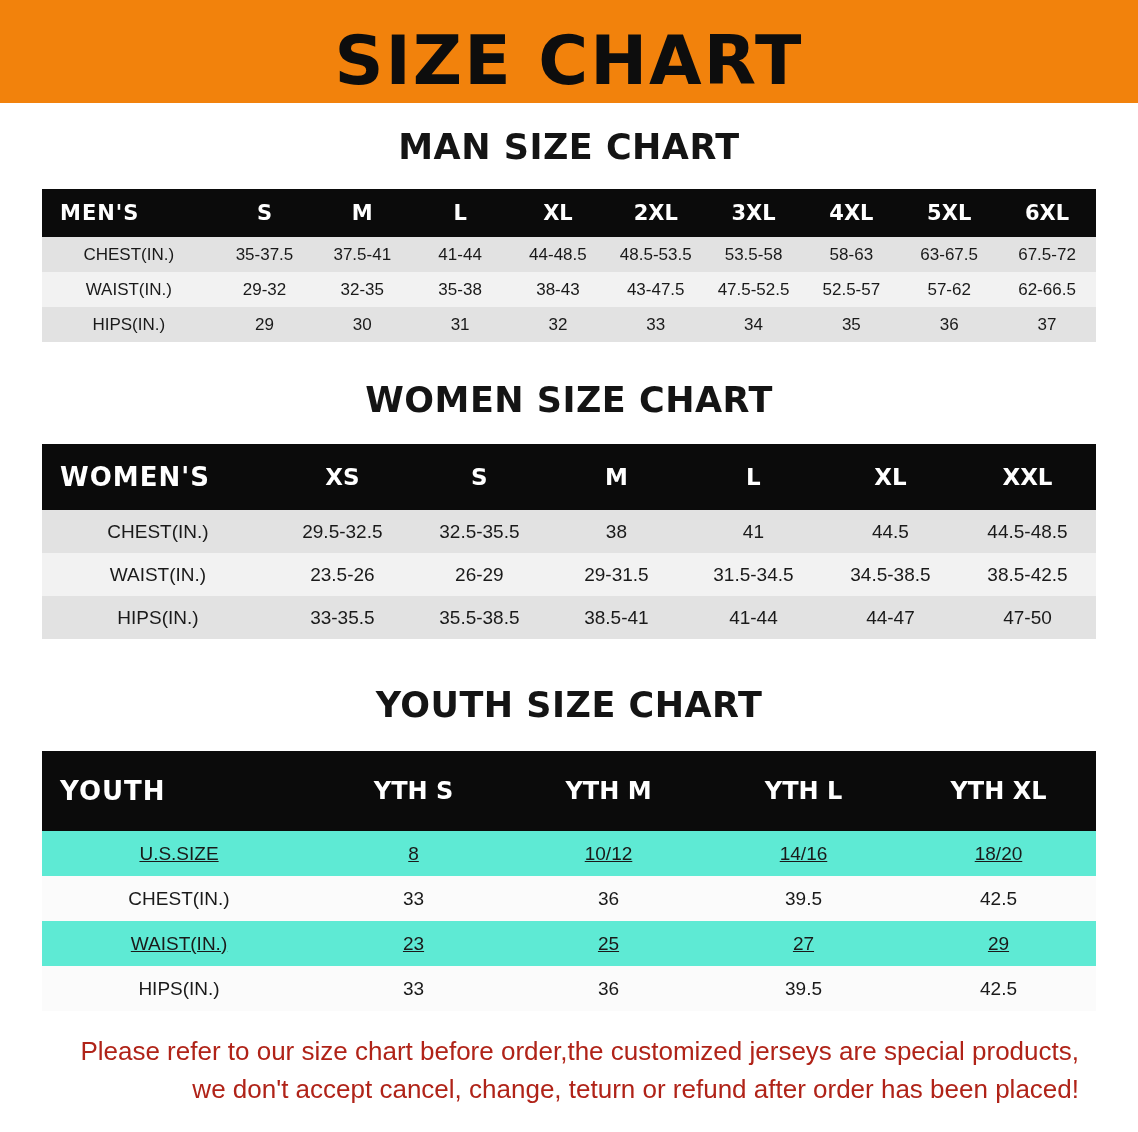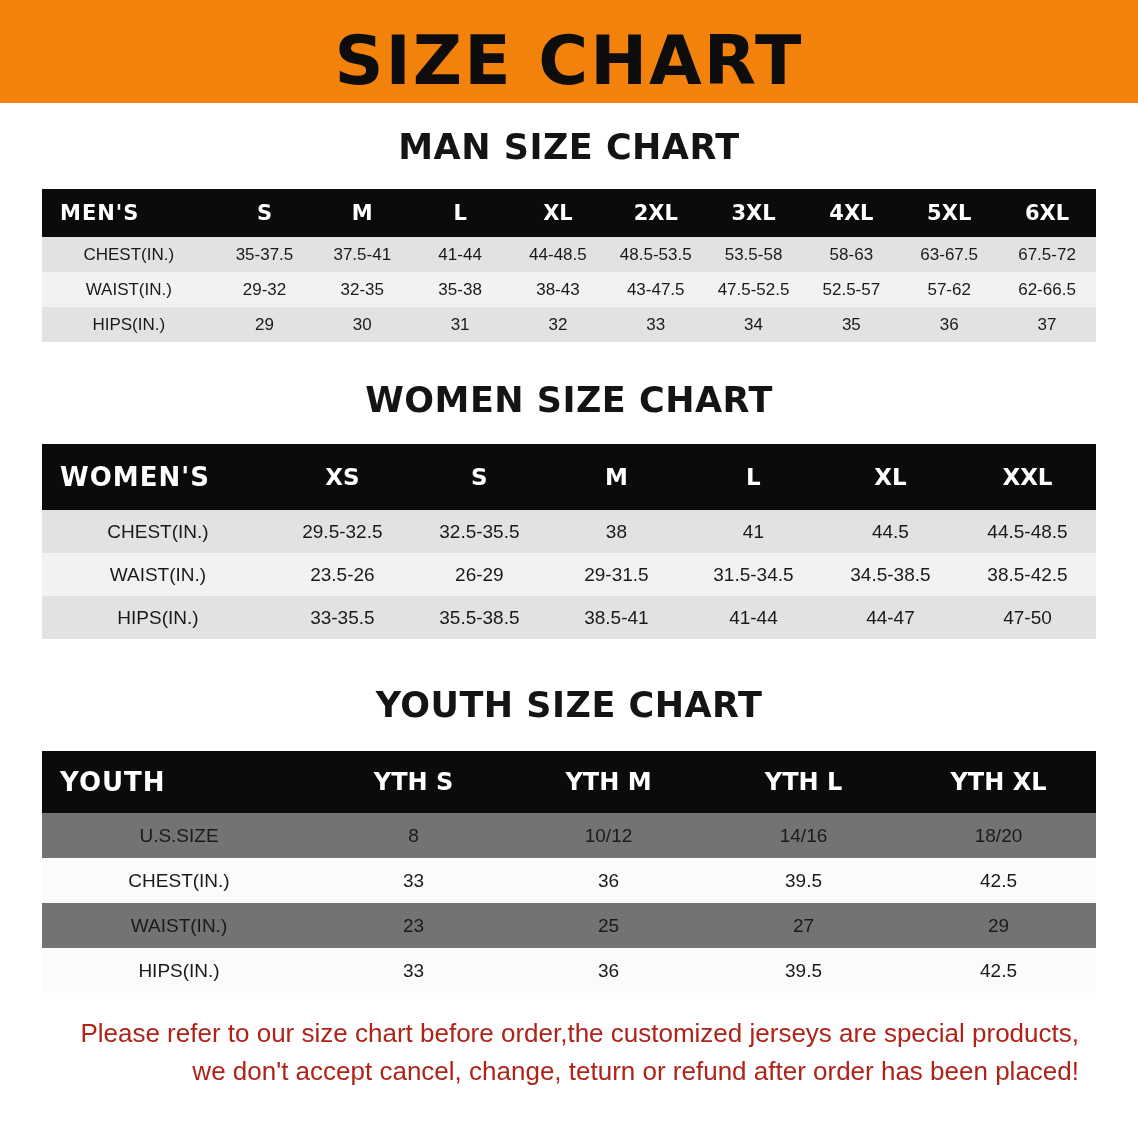--- a/index.html
+++ b/index.html
@@ -90,24 +90,24 @@
   #men-table thead th.first-col { font-size: 21px; }
   #men-table tbody td { font-size: 17px; height: 35px; }
   #men-table tbody td.first-col { font-size: 17px; }
 
   
   #women-table thead th { font-size: 23px; height: 66px; }
   #women-table thead th.first-col { font-size: 26px; }
   #women-table tbody td { font-size: 19px; height: 43px; }
 
   
-  #youth-table thead th { font-size: 24px; height: 62px; }
+  #youth-table thead th { font-size: 24px; height: 80px; }
   #youth-table thead th.first-col { font-size: 26px; }
   #youth-table tbody td { font-size: 19px; height: 45px; }
-  #youth-table tbody tr.odd td  { background: #737373; }
+  #youth-table tbody tr.odd td  { background: #5eead4; text-decoration: underline; }
   #youth-table tbody tr.even td { background: #fbfbfb; }
 
   
   .note {
     margin: 22px auto 0 auto;
     width: 1020px;
     text-align: right;
     color: #B02318;
     font-family: "Liberation Sans", sans-serif;
     font-size: 26px;

